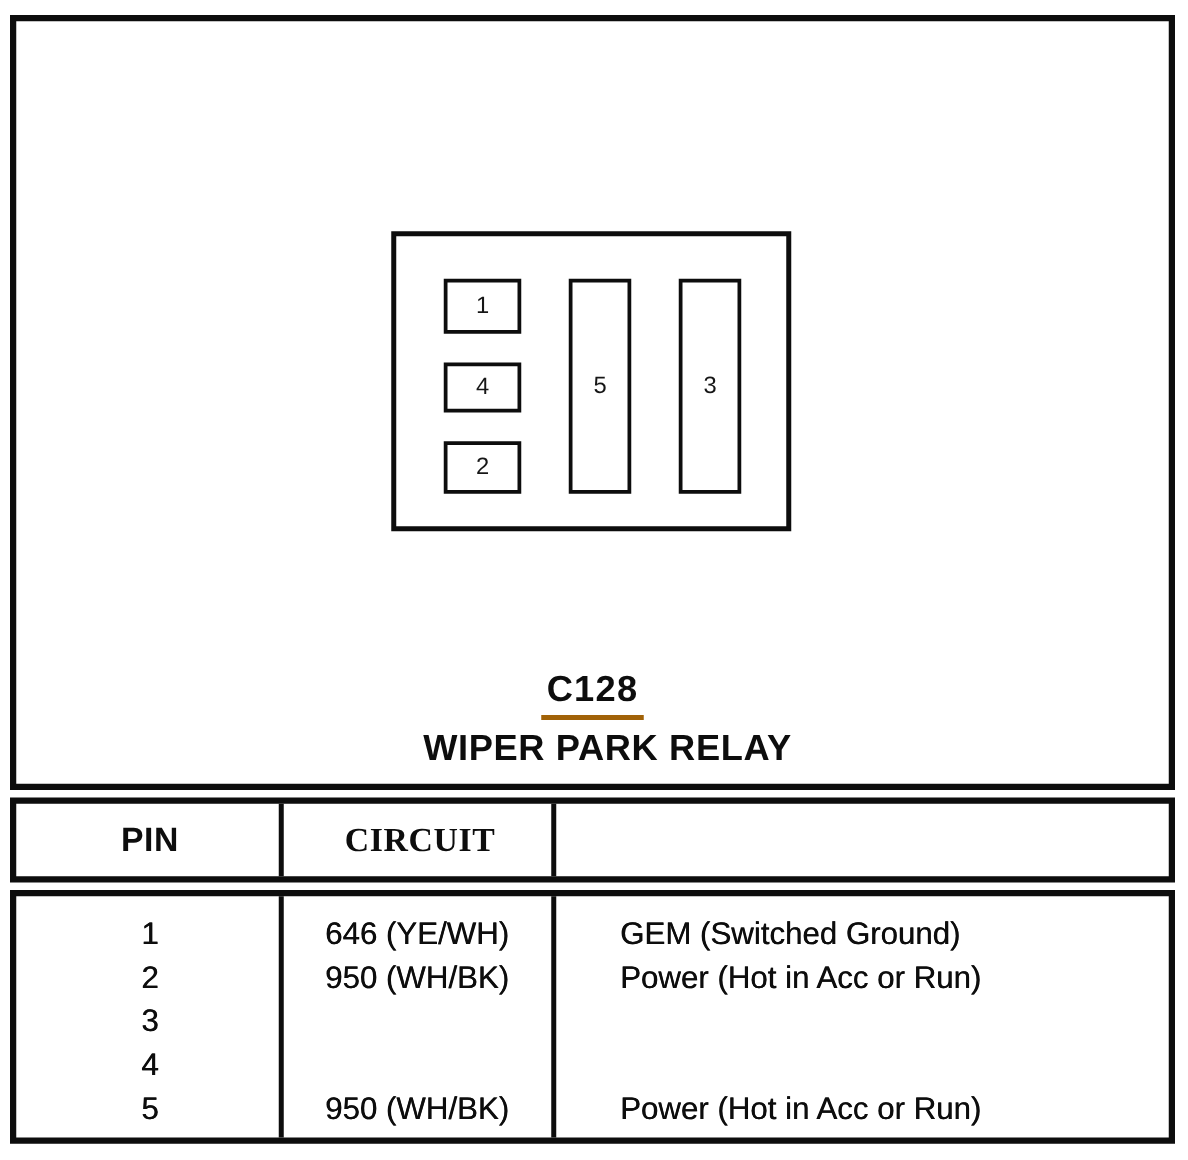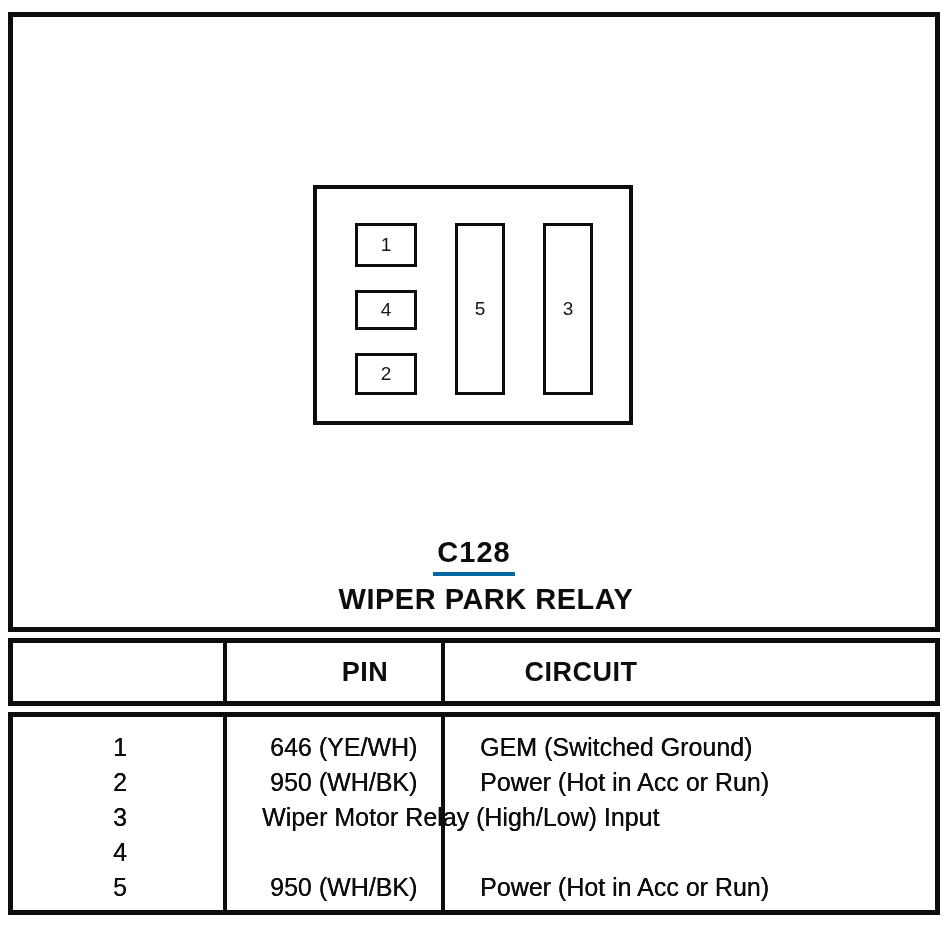--- a/index.html
+++ b/index.html
@@ -58,21 +58,21 @@
     right: 0;
     top: 520px;
     text-align: center;
     line-height: 1.1;
   }
   .connector-id {
     display: inline-block;
     font-size: 29px;
     font-weight: bold;
     letter-spacing: 1px;
-    border-bottom: 4px solid #0369a1;
+    border-bottom: 4px solid #a16207;
     padding: 0 4px 3px 4px;
   }
   .connector-name {
     margin-top: 8px;
     font-size: 29px;
     font-weight: bold;
     letter-spacing: 0.5px;
     margin-left: 24px;
   }
 
@@ -87,45 +87,44 @@
     width: 4px;
     background: #0d0d0d;
   }
   .v1 { left: 210px; }
   .v2 { left: 428px; }
 
   .header-box .hrow {
     display: flex;
     height: 100%;
     align-items: center;
-    justify-content: center;
   }
   .hcell {
     font-weight: bold;
     font-size: 27px;
     letter-spacing: 0.5px;
     text-align: center;
     box-sizing: border-box;
   }
   .hcell.h-pin      { width: 214px; }
-  .hcell.h-circuit  { width: 218px; }
+  .hcell.h-circuit  { width: 218px; font-family: Liberation Serif, serif; }
   .hcell.h-function { flex: 1; }
 
   .body-box .rows { padding-top: 13px; }
   .trow {
     display: flex;
     height: 35px;
     align-items: center;
     font-size: 25px;
     text-shadow: 0.3px 0 0 currentColor;
   }
   .cell { box-sizing: border-box; white-space: nowrap; }
   .c-pin      { width: 214px; text-align: center; }
-  .c-circuit  { width: 218px; padding-left: 43px; }
-  .c-function { flex: 1;      padding-left: 35px; }
+  .c-circuit  { width: 218px; padding-left: 33px; }
+  .c-function { flex: 1;      padding-left: 51px; }
 </style>
 </head>
 <body>
 
 <div class="page">
 
   <div class="panel top-box">
 
     <div class="connector">
       <div class="cavity cavity-1">
@@ -174,21 +173,20 @@
       </div>
 
       <div class="trow">
         <div class="cell c-pin">2</div>
         <div class="cell c-circuit">950 (WH/BK)</div>
         <div class="cell c-function">Power (Hot in Acc or Run)</div>
       </div>
 
       <div class="trow">
         <div class="cell c-pin">3</div>
-        <div class="cell c-function">Wiper Motor Relay (High/Low) Input</div>
       </div>
 
       <div class="trow">
         <div class="cell c-pin">4</div>
       </div>
 
       <div class="trow">
         <div class="cell c-pin">5</div>
         <div class="cell c-circuit">950 (WH/BK)</div>
         <div class="cell c-function">Power (Hot in Acc or Run)</div>

